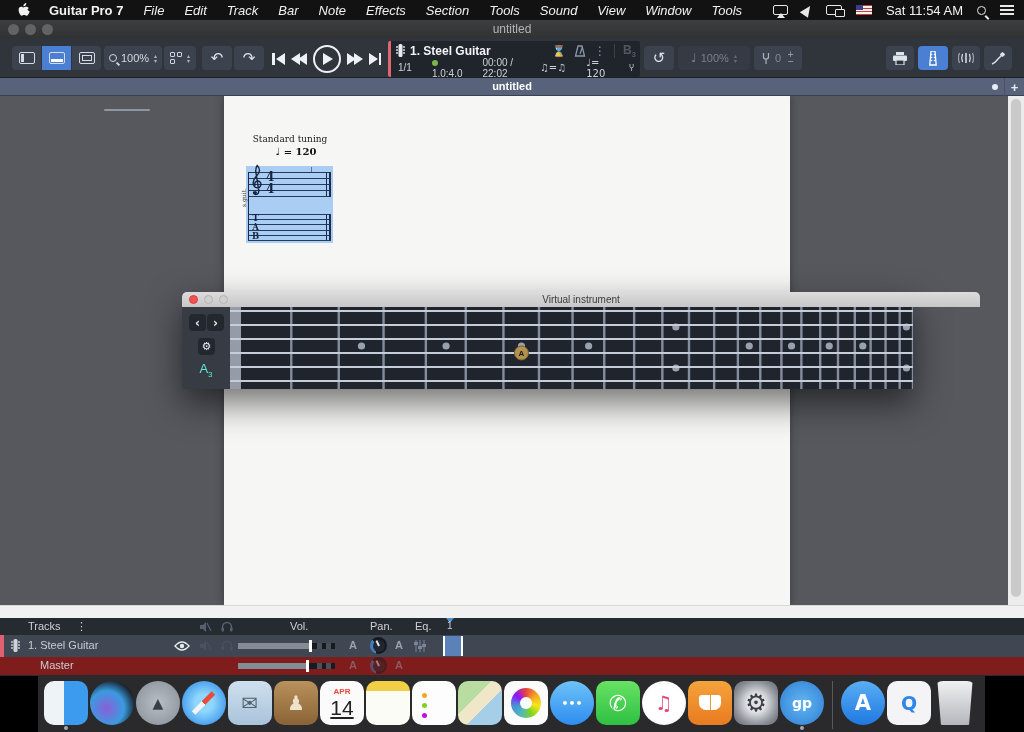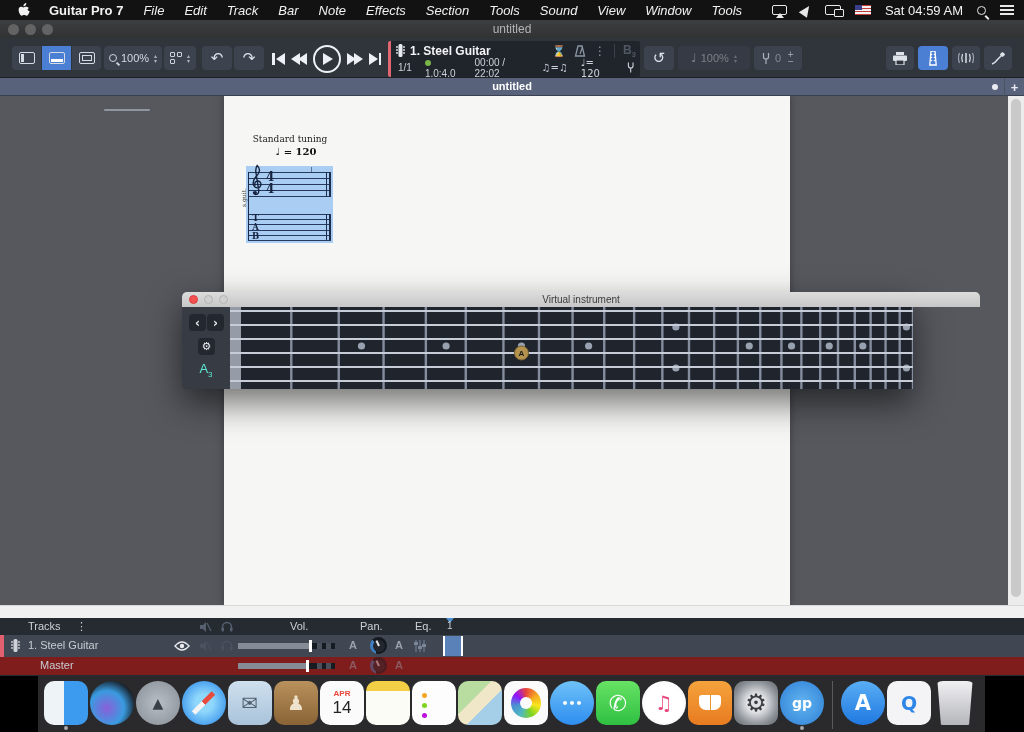--- a/index.html
+++ b/index.html
@@ -64,21 +64,21 @@
   .tpbtn{display:flex;align-items:center;gap:1px;}
   #play-button{width:28px;height:28px;border:2px solid #edf0f4;border-radius:50%;display:flex;align-items:center;justify-content:center;}
   #play-button .tri.r{border-left-width:10px;border-top-width:6px;border-bottom-width:6px;margin-left:3px;}
   
   #trackinfo{position:absolute;left:388px;top:3px;width:252px;height:36px;background:#20242b;border-radius:2px;}
   #trackinfo .redbar{position:absolute;left:0;top:0;width:3px;height:36px;background:#e06672;border-radius:2px 0 0 2px;}
   #ti-row1{position:absolute;left:8px;top:2px;right:4px;height:16px;display:flex;align-items:center;color:#f2f4f7;}
   #ti-row1 .tname{font-weight:bold;font-size:12px;margin-left:5px;}
   #ti-row1 .right{margin-left:auto;display:flex;align-items:center;gap:8px;color:#8b96a6;}
   #ti-row1 .sep{width:1px;height:14px;background:#3a4048;}
-  #ti-row2{position:absolute;left:10px;top:19px;right:6px;height:15px;display:flex;align-items:center;gap:13px;font-size:10px;color:#cdd3da;}
+  #ti-row2{position:absolute;left:10px;top:19px;right:6px;height:15px;display:flex;align-items:center;gap:20px;font-size:10px;color:#cdd3da;}
   .greendot{width:6px;height:6px;border-radius:50%;background:#7ab648;display:inline-block;margin-right:3px;}
   .disabled{opacity:.45;}
   .blue-btn{background:#4a7fd4 !important;}
   .plusminus{display:flex;flex-direction:column;font-size:8px;line-height:7px;color:#aab2bd;margin-left:6px;}
 
   
   #tabbar{position:absolute;left:0;top:78px;width:1024px;height:18px;background:#59627b;z-index:40;border-bottom:1px solid #394050;}
   #tabbar .ttitle{position:absolute;width:100%;text-align:center;top:2px;color:#fff;font-size:11px;font-weight:bold;}
   #tabbar .moddot{position:absolute;right:26px;top:6px;width:6px;height:6px;border-radius:50%;background:#e8ebf2;}
   #tabbar .newtab{position:absolute;right:0;top:0;width:20px;height:18px;border-left:1px solid #4a5264;color:#e8ebf2;
@@ -174,21 +174,21 @@
   <svg class="apple" width="13" height="15" viewBox="0 0 13 15">
     <path fill="#f1f1f1" d="M9.3 7.9c0-1.8 1.5-2.7 1.6-2.8-.9-1.3-2.2-1.4-2.7-1.4-1.1-.1-2.2.7-2.8.7-.6 0-1.5-.7-2.4-.7C1.8 3.7.6 4.7.6 6.8c0 1.2.2 2.5.9 3.7.6 1 1.3 2.2 2.3 2.2.9 0 1.2-.6 2.3-.6s1.4.6 2.4.6c1 0 1.6-1 2.2-2 .7-1.2 1-2.3 1-2.4 0 0-2.3-.9-2.4-2.4zM7.6 2.3c.5-.6.8-1.4.7-2.3-.7 0-1.6.5-2.1 1.1-.5.5-.9 1.4-.8 2.2.8.1 1.7-.4 2.2-1z"></path>
   </svg>
   <span class="appname">Guitar Pro 7</span>
   <nav id="menu-items"><span>File</span><span>Edit</span><span>Track</span><span>Bar</span><span>Note</span><span>Effects</span><span>Section</span><span>Tools</span><span>Sound</span><span>View</span><span>Window</span><span>Tools</span></nav>
   <div id="menu-right">
     <span class="mi mi-airplay"></span>
     <span class="mi mi-pointer"></span>
     <span class="mi mi-displays"></span>
     <span class="mi mi-flag"></span>
-    <span class="clock">Sat 04:59 AM</span>
+    <span class="clock">Sat 11:54 AM</span>
     <span class="mi mi-search"></span>
     <span class="mi mi-list"></span>
   </div>
 </div>
 
 <div id="titlebar">
   <div class="lights">
     <span class="light"></span>
     <span class="light"></span>
     <span class="light"></span>
@@ -488,21 +488,21 @@
     <svg class="ico" style="left:200px;top:4px;" width="12" height="10" viewBox="0 0 12 10">
         <polygon points="0,3 3,3 6,0 6,10 3,7 0,7" fill="#566070"></polygon>
         <line x1="7" y1="1" x2="11" y2="9" stroke="#566070" stroke-width="1.3"></line>
       </svg>
     <svg class="ico" style="left:221px;top:3px;" width="12" height="11" viewBox="0 0 12 11">
         <path d="M1.5 9 V6 A4.5 4.5 0 0 1 10.5 6 V9" fill="none" stroke="#566070" stroke-width="1.4"></path>
         <rect x="0.5" y="6.5" width="2.5" height="4" rx="1" fill="#566070"></rect>
         <rect x="9" y="6.5" width="2.5" height="4" rx="1" fill="#566070"></rect>
       </svg>
     <span class="lbl" style="left:290px;">Vol.</span>
-    <span class="lbl" style="left:360px;">Pan.</span>
+    <span class="lbl" style="left:370px;">Pan.</span>
     <span class="lbl" style="left:415px;">Eq.</span>
     <span id="t-marker"></span>
     <span class="lbl" style="left:447px;font-size:10px;">1</span>
   </div>
 
   <div class="t-row" id="t-row1">
     <div class="accent"></div>
     <svg class="ico" style="left:11px;top:4px;" width="9" height="14" viewBox="0 0 9 14">
         <rect x="2.5" y="0" width="4" height="13" rx="1.5" fill="#cfd3d9"></rect>
         <circle cx="1" cy="3" r=".9" fill="#cfd3d9"></circle>
@@ -576,21 +576,21 @@
     <div class="dock-icon circle needle" style="background: radial-gradient(circle, rgb(143, 215, 251) 0px, rgb(143, 215, 251) 28%, rgb(31, 127, 232));"></div>
     <div class="dock-icon " style="background: linear-gradient(rgb(207, 224, 238), rgb(169, 195, 218));">
       <span class="dg" style="color: rgb(81, 97, 111); font-size: 20px;">✉</span>
     </div>
     <div class="dock-icon " style="background: linear-gradient(rgb(185, 145, 92), rgb(138, 99, 54));">
       <span class="dg" style="color: rgb(239, 226, 204); font-size: 20px;">♟</span>
     </div>
     <div class="dock-icon " style="background: rgb(251, 251, 251);">
       <div class="stack">
         <span style="font-size: 8px; font-weight: bold; color: rgb(232, 69, 60); margin-bottom: 1px;">APR</span>
-        <span style="font-size: 17px; color: rgb(34, 34, 34);">14</span>
+        <span style="font-size: 21px; color: rgb(34, 34, 34); text-decoration: underline;">14</span>
       </div>
     </div>
     <div class="dock-icon " style="background: linear-gradient(rgb(243, 207, 69) 0px, rgb(243, 207, 69) 22%, rgb(252, 252, 247) 22%);"></div>
     <div class="dock-icon ic-reminders" style="background: rgb(253, 253, 253);"></div>
     <div class="dock-icon " style="background: linear-gradient(135deg, rgb(185, 220, 160) 0px, rgb(185, 220, 160) 38%, rgb(239, 231, 200) 38%, rgb(239, 231, 200) 60%, rgb(165, 207, 232) 60%);"></div>
     <div class="dock-icon ic-photos" style="background: rgb(251, 251, 251);"></div>
     <div class="dock-icon circle " style="background: linear-gradient(rgb(110, 194, 247), rgb(46, 141, 240));">
       <span class="dg" style="color: rgb(255, 255, 255); font-size: 11px;">•••</span>
     </div>
     <div class="dock-icon " style="background: linear-gradient(rgb(103, 226, 100), rgb(47, 192, 66));">

